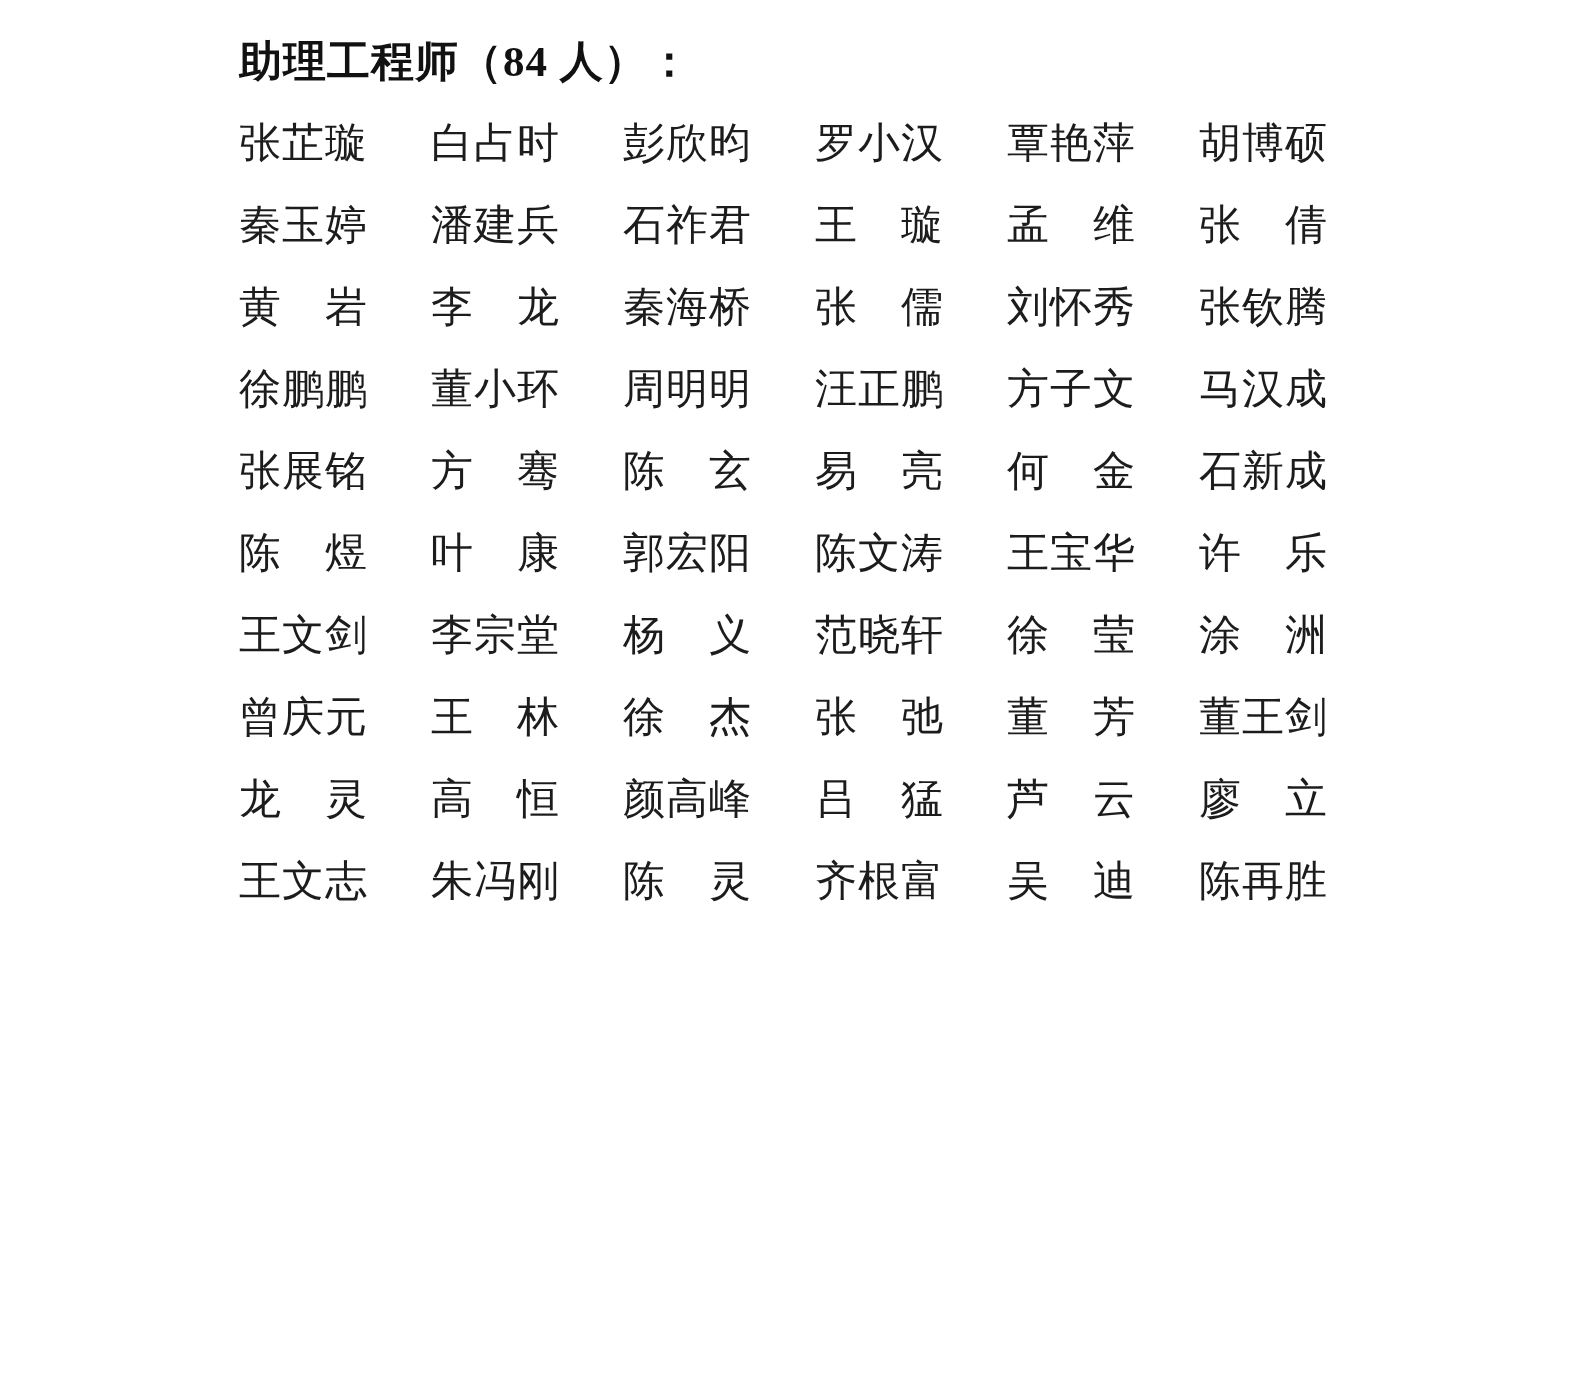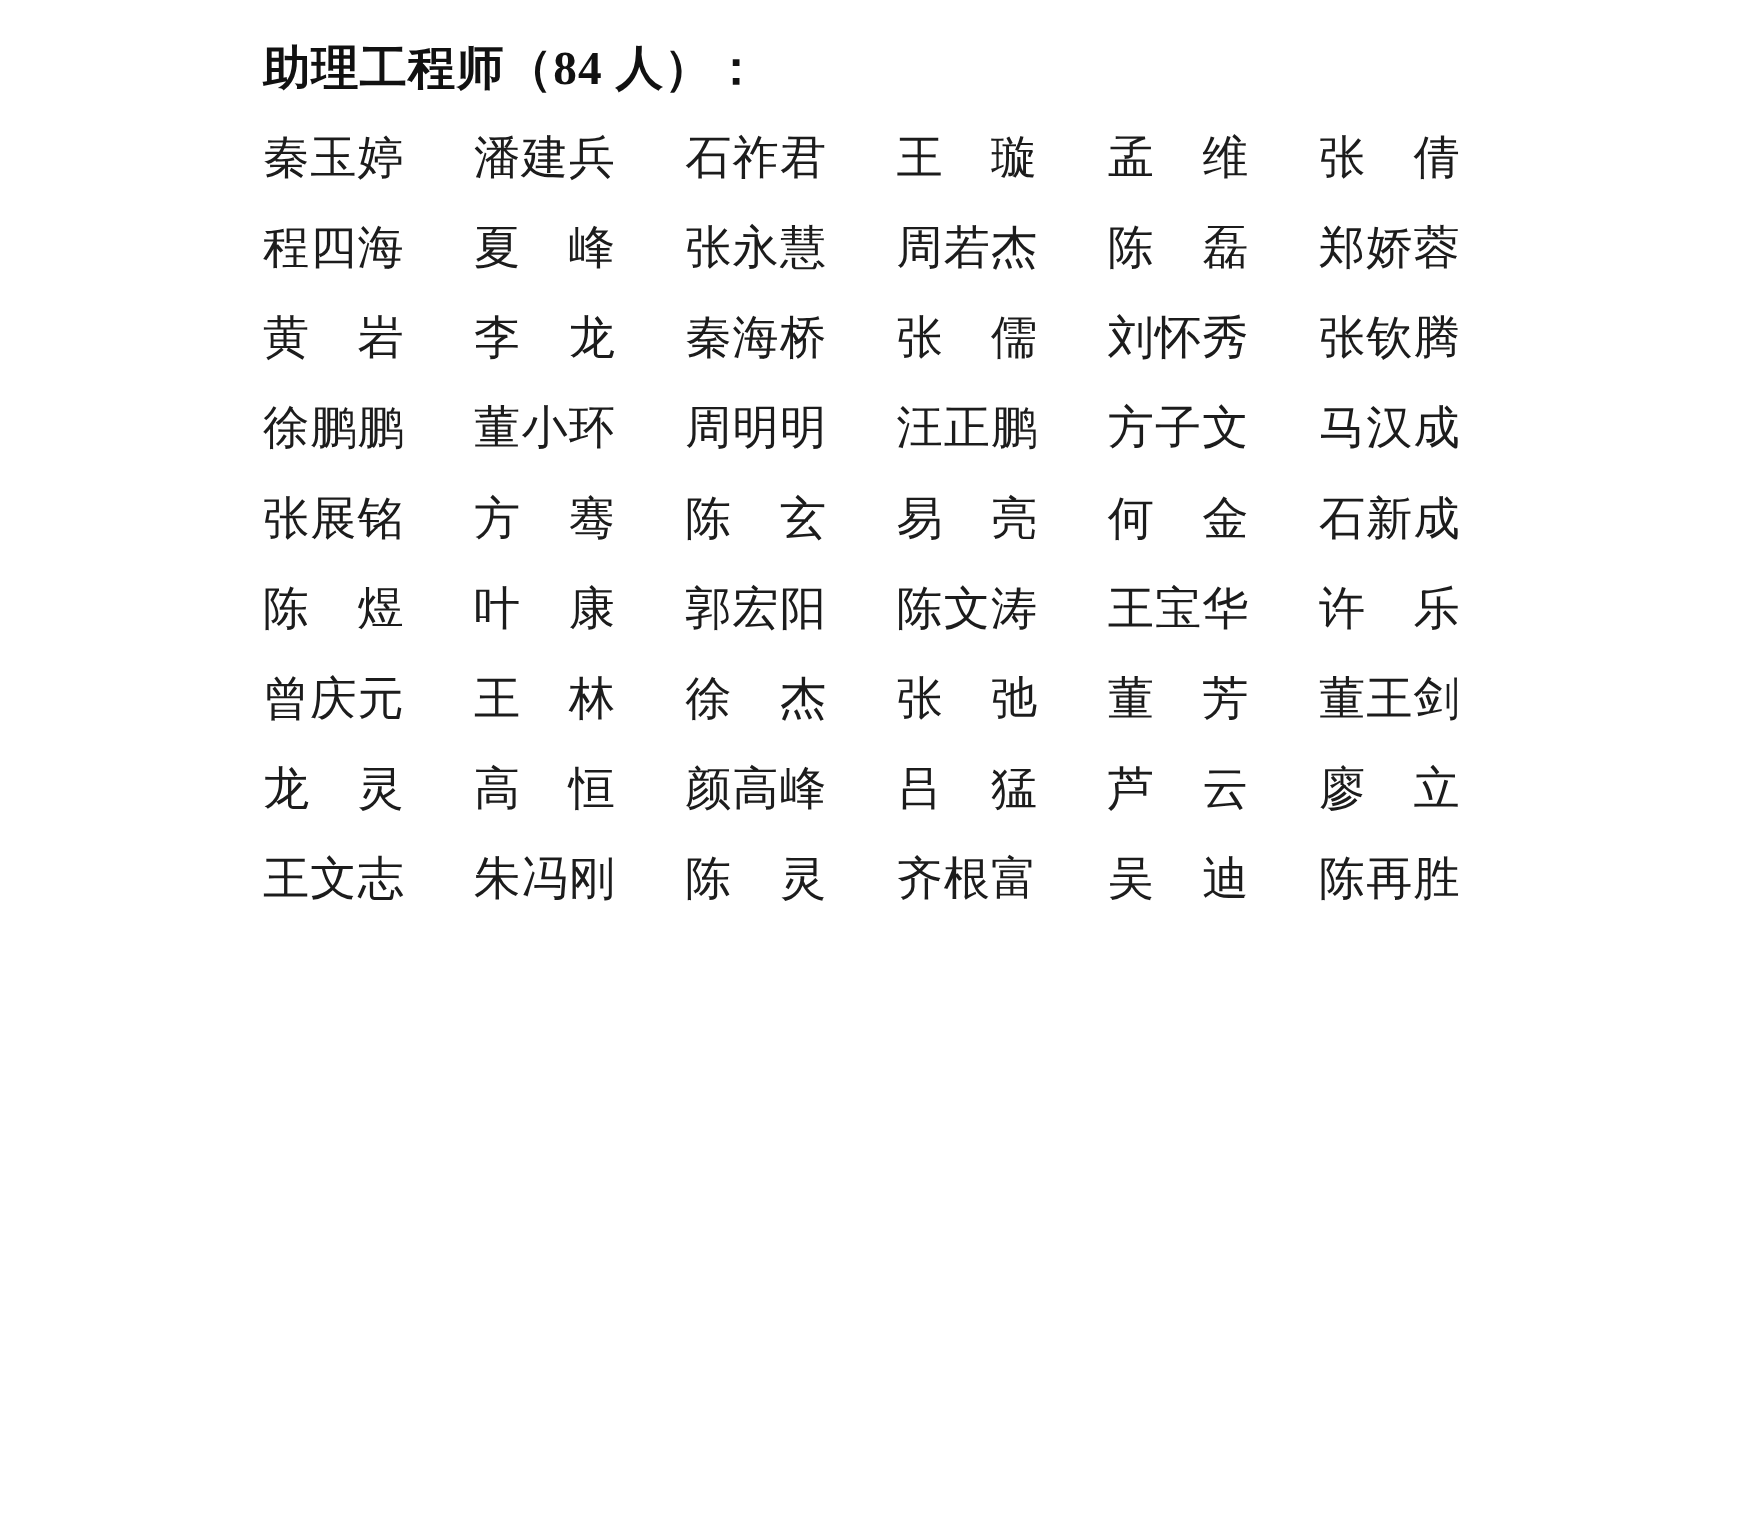--- a/index.html
+++ b/index.html
@@ -47,34 +47,34 @@
   }
 </style>
 </head>
 <body>
 
 <div class="page">
   <div class="content">
     <div class="doc-heading">助理工程师（84 人）：</div>
     <div class="name-rows">
         <div class="name-row">
+          <span class="name">张芷璇</span>
+          <span class="name">白占时</span>
+          <span class="name">彭欣昀</span>
+          <span class="name">罗小汉</span>
+          <span class="name">覃艳萍</span>
+          <span class="name">胡博硕</span>
+        </div>
+        <div class="name-row">
           <span class="name">秦玉婷</span>
           <span class="name">潘建兵</span>
           <span class="name">石祚君</span>
           <span class="name">王　璇</span>
           <span class="name">孟　维</span>
           <span class="name">张　倩</span>
-        </div>
-        <div class="name-row">
-          <span class="name">程四海</span>
-          <span class="name">夏　峰</span>
-          <span class="name">张永慧</span>
-          <span class="name">周若杰</span>
-          <span class="name">陈　磊</span>
-          <span class="name">郑娇蓉</span>
         </div>
         <div class="name-row">
           <span class="name">黄　岩</span>
           <span class="name">李　龙</span>
           <span class="name">秦海桥</span>
           <span class="name">张　儒</span>
           <span class="name">刘怀秀</span>
           <span class="name">张钦腾</span>
         </div>
         <div class="name-row">
@@ -95,20 +95,28 @@
         </div>
         <div class="name-row">
           <span class="name">陈　煜</span>
           <span class="name">叶　康</span>
           <span class="name">郭宏阳</span>
           <span class="name">陈文涛</span>
           <span class="name">王宝华</span>
           <span class="name">许　乐</span>
         </div>
         <div class="name-row">
+          <span class="name">王文剑</span>
+          <span class="name">李宗堂</span>
+          <span class="name">杨　义</span>
+          <span class="name">范晓轩</span>
+          <span class="name">徐　莹</span>
+          <span class="name">涂　洲</span>
+        </div>
+        <div class="name-row">
           <span class="name">曾庆元</span>
           <span class="name">王　林</span>
           <span class="name">徐　杰</span>
           <span class="name">张　弛</span>
           <span class="name">董　芳</span>
           <span class="name">董王剑</span>
         </div>
         <div class="name-row">
           <span class="name">龙　灵</span>
           <span class="name">高　恒</span>

